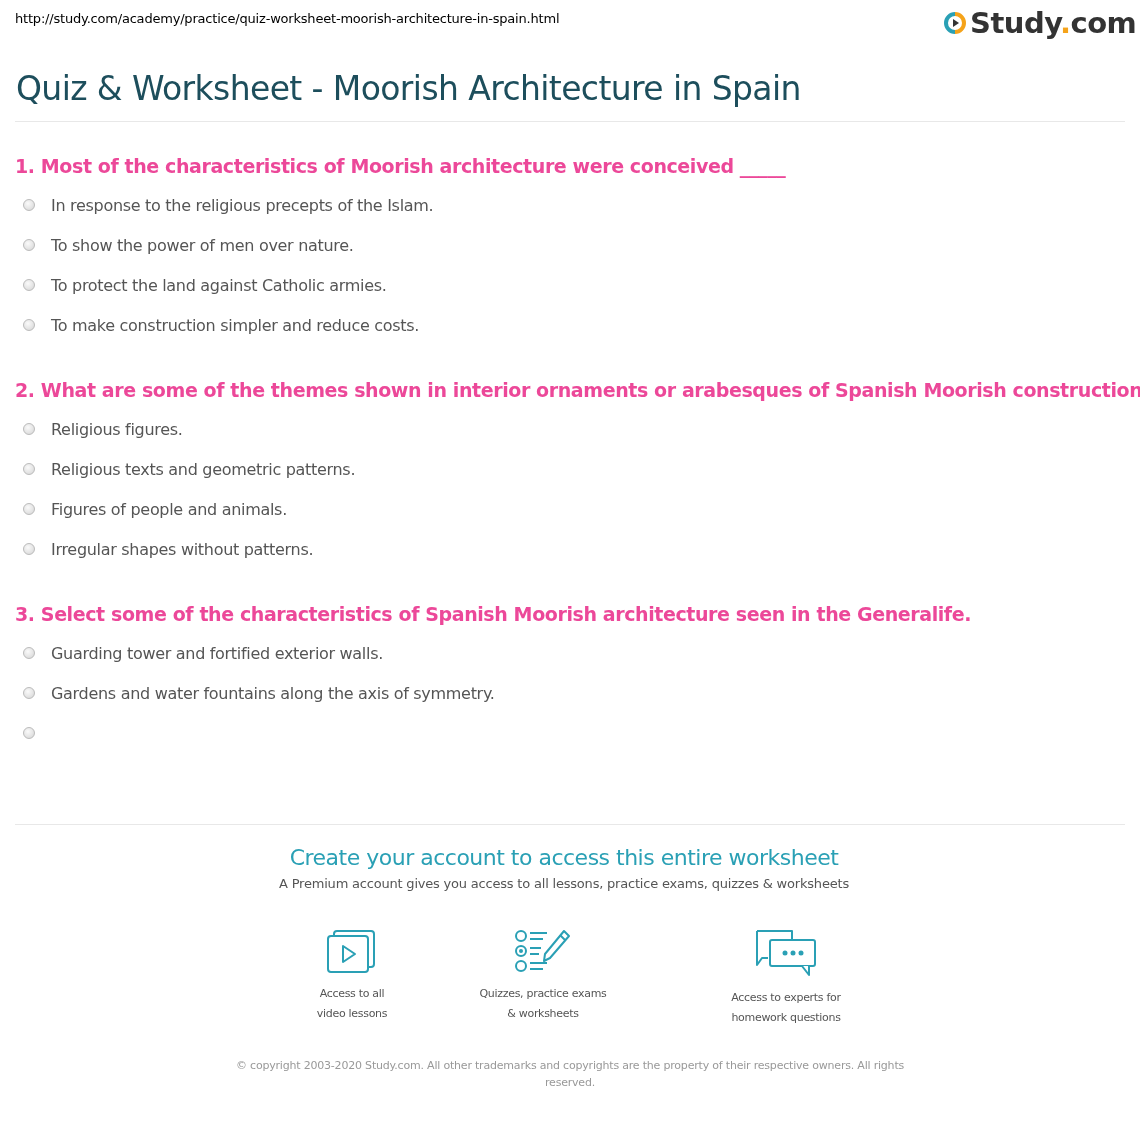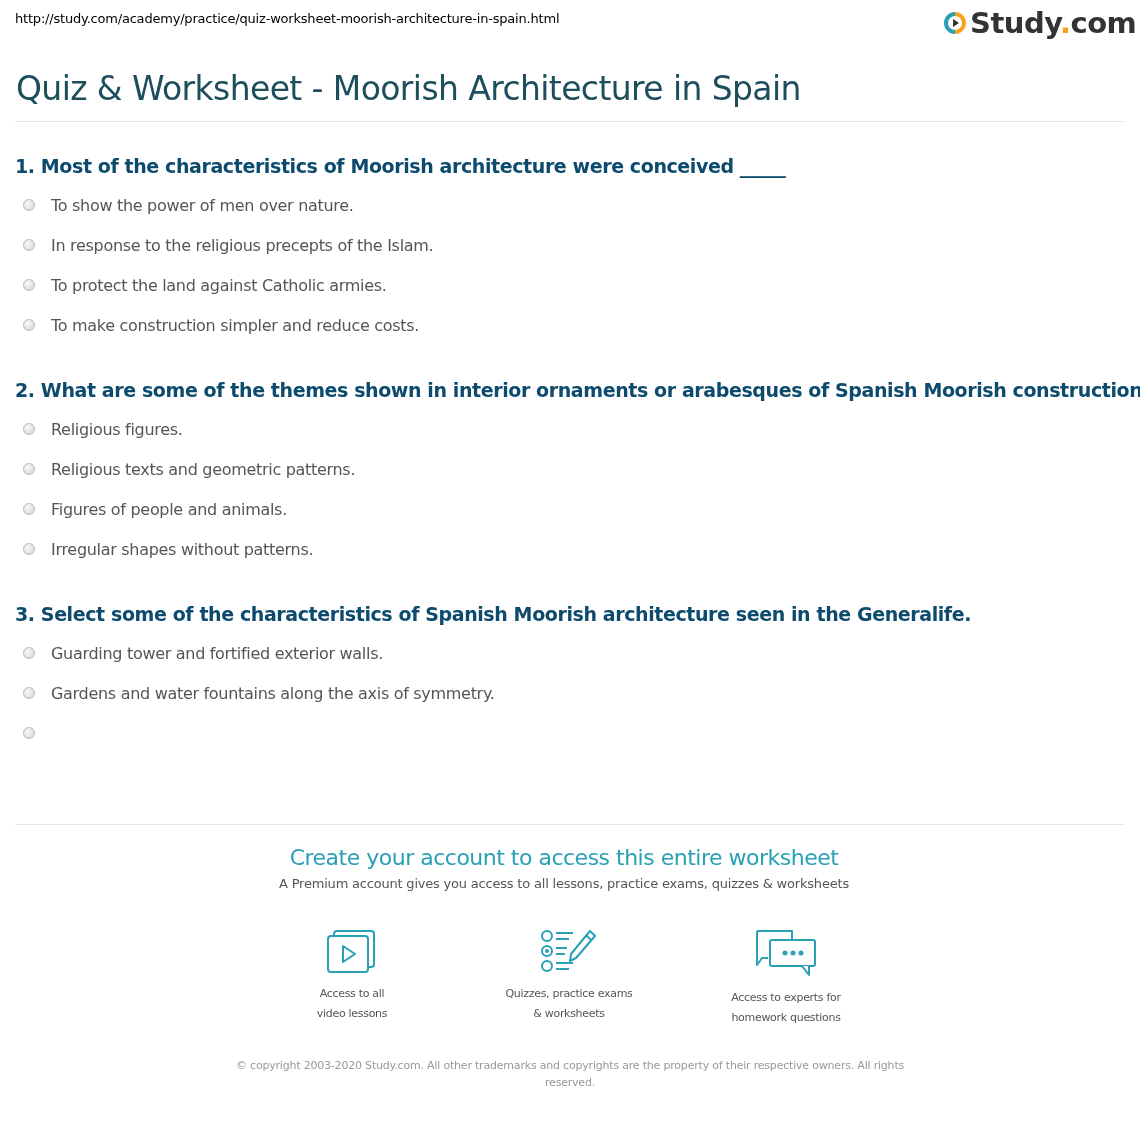--- a/index.html
+++ b/index.html
@@ -5,21 +5,21 @@
   html, body { margin:0; padding:0; background:#ffffff; }
   body { width:1140px; height:1121px; position:relative; font-family:"Liberation Sans", "DejaVu Sans", sans-serif; color:#555; overflow:hidden; }
   .url { position:absolute; left:15px; top:11px; font-size:13px; color:#000000; font-family:"DejaVu Sans", sans-serif; letter-spacing:-0.2px; }
   .logo { position:absolute; left:944px; top:8px; display:flex; align-items:center; }
   .logo-circle { width:22px; height:22px; position:relative; margin-right:4px; }
   .logo-text { font-size:29px; font-weight:bold; color:#333; font-family:"DejaVu Sans", sans-serif; letter-spacing:-0.5px; line-height:30px; }
   .logo-dot { color:#f5a31a; }
   h1 { position:absolute; left:15px; top:68px; margin:1px; font-size:33px; font-weight:normal; color:#1d4e5c; font-family:"DejaVu Sans", sans-serif; letter-spacing:-0.6px; }
   .hr { position:absolute; left:15px; right:15px; height:1px; background:#e8e8e8; }
   .question { position:absolute; left:15px; right:10px; }
-  .q-text { font-size:19px; font-weight:bold; color:#0c4a6e; margin:0; font-family:"DejaVu Sans", sans-serif; letter-spacing:-0.4px; white-space:nowrap; }
+  .q-text { font-size:19px; font-weight:bold; color:#ec4899; margin:0; font-family:"DejaVu Sans", sans-serif; letter-spacing:-0.4px; white-space:nowrap; }
   .opt { display:flex; align-items:center; height:40px; }
   .radio { width:10px; height:10px; border-radius:50%; border:1px solid #bbb; background:radial-gradient(circle at 40% 35%, #fafafa, #d4d4d4); margin-left:8px; margin-right:16px; flex:none; }
   .opt-text { font-size:16px; color:#555; font-family:"DejaVu Sans", sans-serif; letter-spacing:-0.3px; }
   .cta { position:absolute; left:0; right:12px; top:845px; text-align:center; }
   .cta-title { font-size:22px; color:#2aa0b5; font-family:"DejaVu Sans", sans-serif; letter-spacing:-0.5px; margin:0; }
   .cta-sub { font-size:13px; color:#555; margin-top:6px; font-family:"DejaVu Sans", sans-serif; letter-spacing:-0.2px; }
   .feature { position:absolute; top:928px; width:220px; text-align:center; }
   .feature svg { display:block; margin:0 auto; }
   .feature-text { font-size:11px; color:#555; line-height:20px; margin-top:10px; font-family:"DejaVu Sans", sans-serif; letter-spacing:-0.3px; }
   .footer { position:absolute; left:210px; width:720px; top:1057px; text-align:center; font-size:11px; color:#999; line-height:17px; font-family:"DejaVu Sans", sans-serif; letter-spacing:-0.2px; }
@@ -41,25 +41,25 @@
 </div>
 
 <h1>Quiz &amp; Worksheet - Moorish Architecture in Spain</h1>
 <div class="hr" style="top:121px;"></div>
 
 <div class="question" style="top:155px;">
   <p class="q-text">1. Most of the characteristics of Moorish architecture were conceived _____</p>
   <div style="margin-top:8px;">
     <div class="opt">
         <span class="radio"></span>
-        <span class="opt-text">To show the power of men over nature.</span>
+        <span class="opt-text">In response to the religious precepts of the Islam.</span>
       </div>
     <div class="opt">
         <span class="radio"></span>
-        <span class="opt-text">In response to the religious precepts of the Islam.</span>
+        <span class="opt-text">To show the power of men over nature.</span>
       </div>
     <div class="opt">
         <span class="radio"></span>
         <span class="opt-text">To protect the land against Catholic armies.</span>
       </div>
     <div class="opt">
         <span class="radio"></span>
         <span class="opt-text">To make construction simpler and reduce costs.</span>
       </div>
   </div>
@@ -113,21 +113,21 @@
 
 <div class="feature" style="left:242px;">
   <svg width="52" height="46" viewBox="0 0 52 46">
     <rect x="8" y="3" width="40" height="36" rx="3" fill="none" stroke="#2aa0b5" stroke-width="2"></rect>
     <rect x="2" y="8" width="40" height="36" rx="3" fill="#fff" stroke="#2aa0b5" stroke-width="2"></rect>
     <polygon points="17,18 29,26 17,34" fill="none" stroke="#2aa0b5" stroke-width="2" stroke-linejoin="round"></polygon>
   </svg>
   <div class="feature-text"><span>Access to all</span><br><span>video lessons</span></div>
 </div>
 
-<div class="feature" style="left:459px;">
+<div class="feature" style="left:433px;">
   <svg width="58" height="46" viewBox="0 0 58 46">
     <circle cx="7" cy="8" r="5" fill="none" stroke="#2aa0b5" stroke-width="2"></circle>
     <circle cx="7" cy="23" r="5" fill="none" stroke="#2aa0b5" stroke-width="2"></circle>
     <circle cx="7" cy="23" r="2" fill="#2aa0b5"></circle>
     <circle cx="7" cy="38" r="5" fill="none" stroke="#2aa0b5" stroke-width="2"></circle>
     <line x1="16" y1="5" x2="33" y2="5" stroke="#2aa0b5" stroke-width="2"></line>
     <line x1="16" y1="11" x2="29" y2="11" stroke="#2aa0b5" stroke-width="2"></line>
     <line x1="16" y1="20" x2="27" y2="20" stroke="#2aa0b5" stroke-width="2"></line>
     <line x1="16" y1="26" x2="25" y2="26" stroke="#2aa0b5" stroke-width="2"></line>
     <line x1="16" y1="35" x2="33" y2="35" stroke="#2aa0b5" stroke-width="2"></line>

